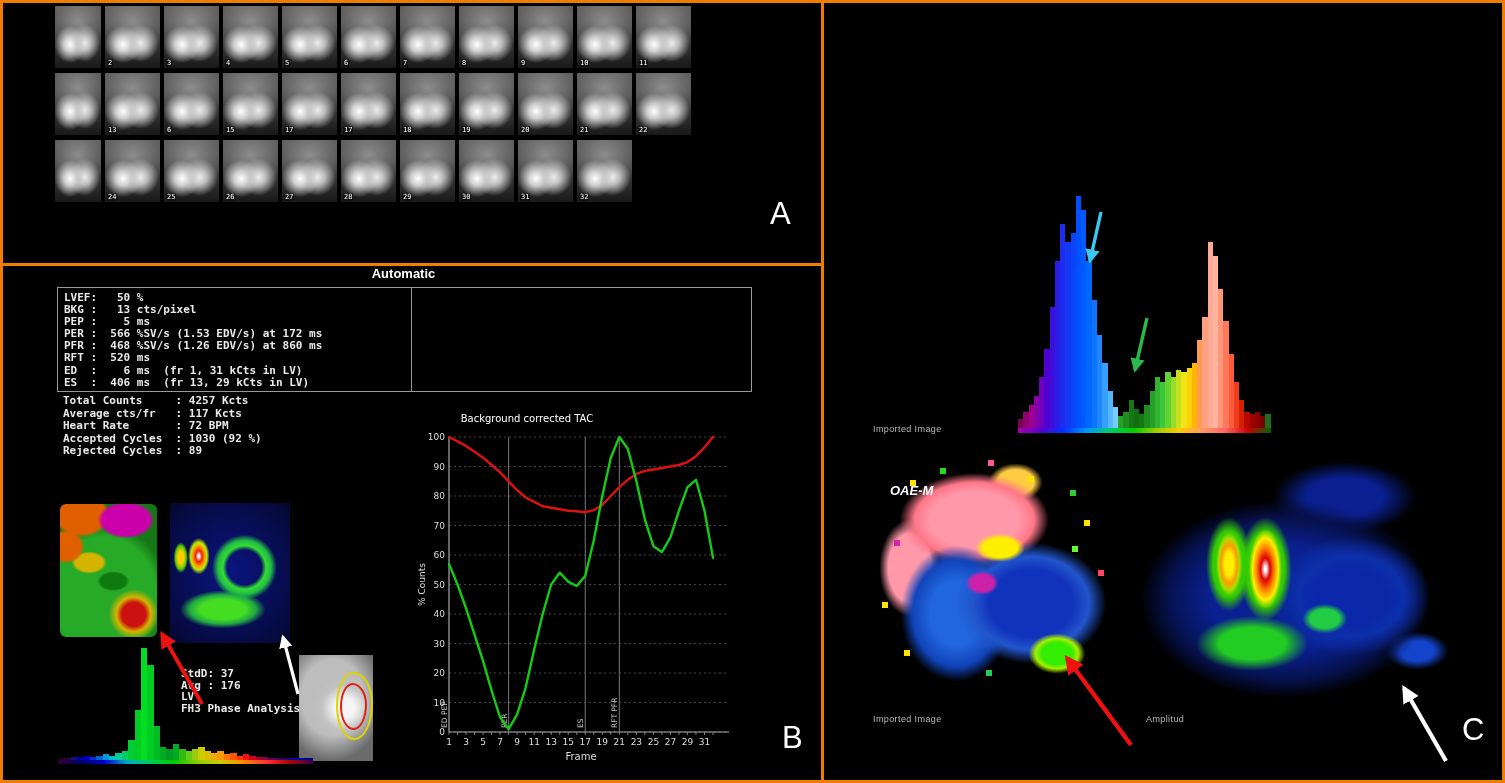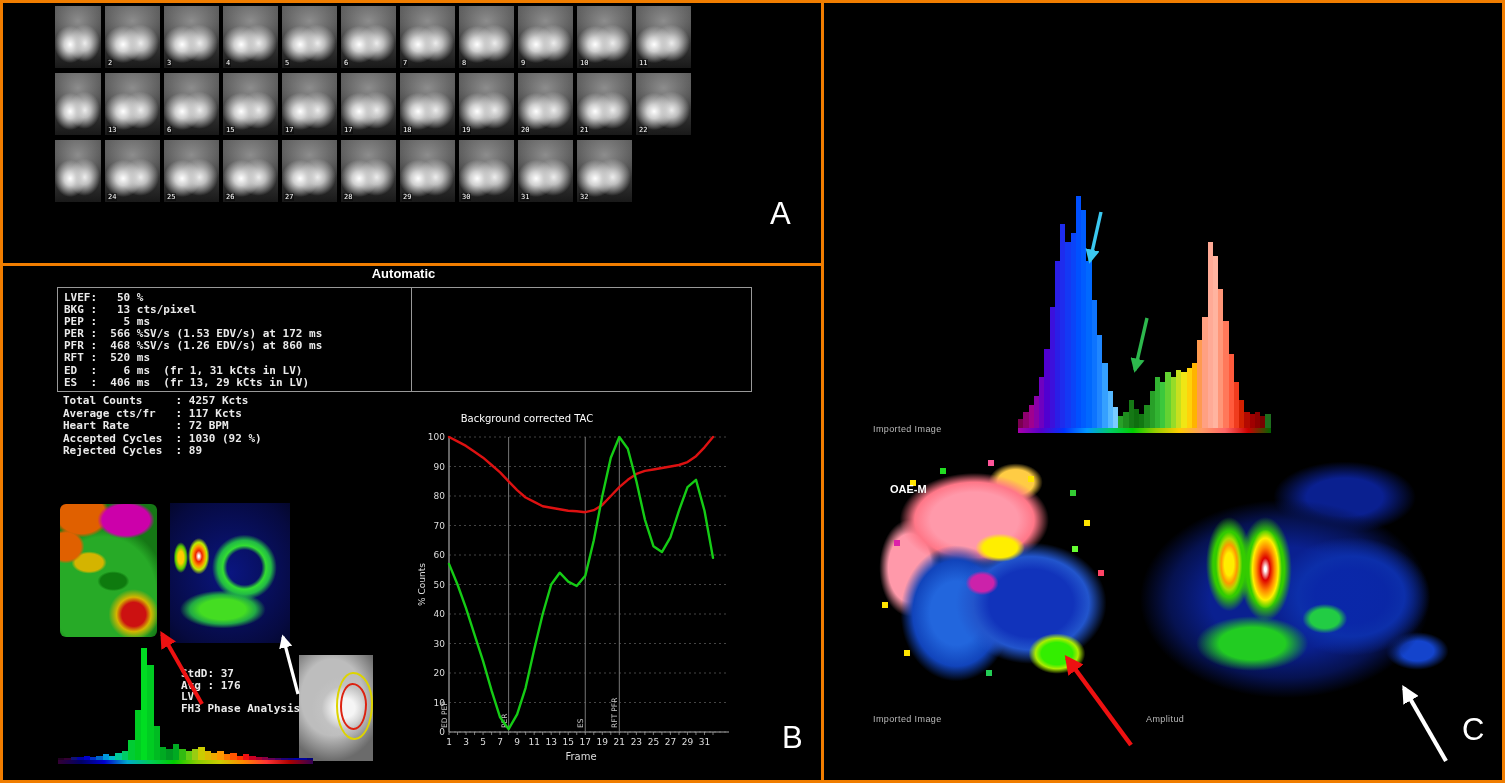--- a/index.html
+++ b/index.html
@@ -79,21 +79,21 @@
   svg text{font-family:"DejaVu Sans",sans-serif;}
 
   
   #phase-hist-c{left:1018px;top:196px;width:253px;height:232px;}
   #c-hist-base{position:absolute;left:1018px;top:428px;width:253px;height:5px;z-index:5;
     background:linear-gradient(90deg,#a0a,#50c,#03f,#09f,#0c6,#0c0,#9c0,#fc0,#f96,#f66,#c00,#060);}
   .small-label{position:absolute;font-size:9px;color:#b9b9b9;z-index:8;letter-spacing:.4px;}
   #c-imported-top{left:873px;top:424px;}
   #c-imported-bottom{left:873px;top:714px;}
   #c-amplitud{left:1146px;top:714px;}
-  #c-dataset{position:absolute;left:890px;top:483px;font-size:11px;font-weight:bold;color:#fff;z-index:8;}
+  #c-dataset{position:absolute;left:890px;top:483px;font-size:13px;font-weight:bold;color:#fff;z-index:8;font-style:italic;}
 
   #c-phase-map{position:absolute;left:866px;top:452px;width:258px;height:252px;z-index:5;image-rendering:pixelated;
     background:
       radial-gradient(ellipse 11% 8% at 74% 80%, #33ee00 0 55%, #aaee00 75%, rgba(0,0,0,0) 100%),
       radial-gradient(ellipse 12% 7% at 52% 38%, #ffee00 0 55%, rgba(0,0,0,0) 80%),
       radial-gradient(ellipse 8% 6% at 45% 52%, #cc22aa 0 55%, rgba(0,0,0,0) 80%),
       radial-gradient(ellipse 34% 28% at 64% 60%, #1133bb 0 48%, #2255cc 66%, rgba(0,0,60,0) 86%),
       radial-gradient(ellipse 24% 30% at 35% 64%, #2266dd 0 42%, #1144bb 70%, rgba(0,0,60,0) 90%),
       radial-gradient(ellipse 34% 22% at 42% 27%, #ff99aa 0 50%, #ff7788 68%, rgba(0,0,0,0) 85%),
       radial-gradient(ellipse 16% 26% at 17% 46%, #ff99aa 0 52%, rgba(0,0,0,0) 74%),

